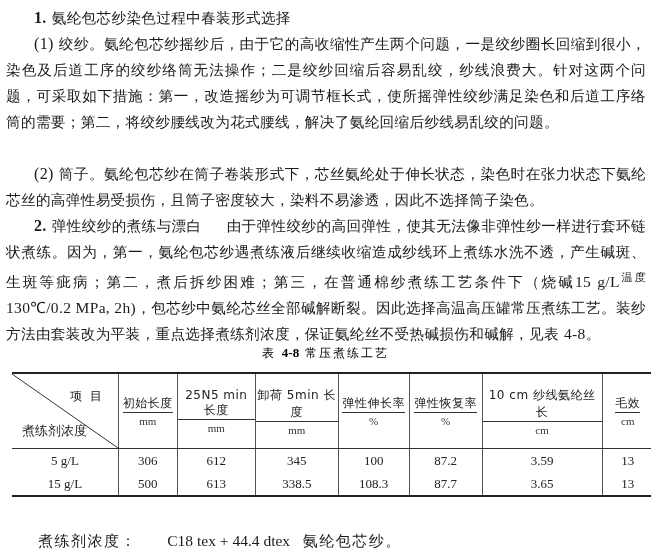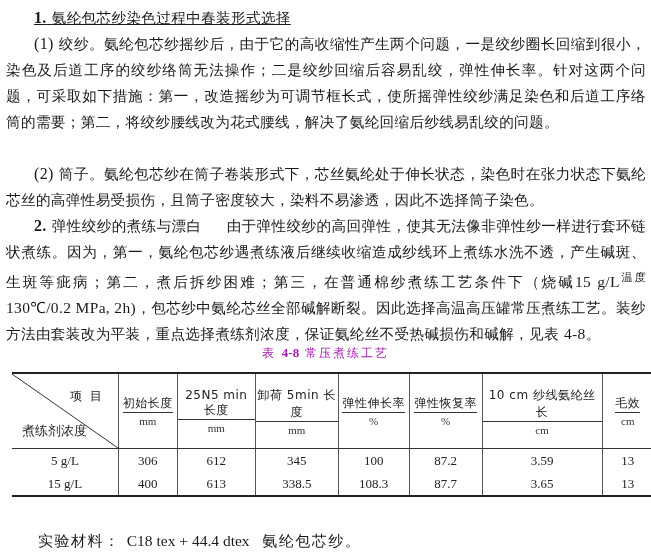--- a/index.html
+++ b/index.html
@@ -5,53 +5,53 @@
   html, body { margin:0; padding:0; background:#ffffff; }
   body { width:651px; height:560px; position:relative; overflow:hidden;
          font-family:"DejaVu Serif","Liberation Serif",serif; color:#1a1a1a; }
   .para { position:absolute; left:6px; width:640px; font-size:14.6px; line-height:26px;
           letter-spacing:0.35px; text-align:justify; }
   .indent { text-indent:28px; }
   .num { font-weight:bold; font-family:"Liberation Serif",serif; font-size:16px; }
   .paren { font-family:"Liberation Serif",serif; font-size:16px; }
   .latin { font-family:"Liberation Serif",serif; font-size:15.5px; }
   .caption { position:absolute; top:345px; left:0; width:651px; text-align:center;
-             font-size:12px; color:#a21caf; letter-spacing:2px; }
+             font-size:12px; color:#000000; letter-spacing:2px; }
   .caption b { font-family:"Liberation Serif",serif; font-size:13px; letter-spacing:0; }
   table { position:absolute; left:12px; top:372px; width:641px; border-collapse:collapse;
           font-family:"Liberation Serif",serif; font-size:12px; color:#222; }
   table { border-top:2px solid #222; border-bottom:2px solid #222; }
   th, td { border-left:1px solid #555; padding:0; text-align:center; font-weight:normal; }
   th:first-child, td:first-child { border-left:none; }
   thead tr { height:74px; }
   thead th { border-bottom:1.5px solid #333; vertical-align:middle; }
   .hd-label { display:inline-block; border-bottom:1px solid #333; font-size:12px;
               font-family:"DejaVu Sans",sans-serif; letter-spacing:0.5px; }
   .hd-unit { display:block; font-size:11px; margin-top:2px; color:#333; }
   .diag { position:relative; width:106px; height:74px; padding:0; }
   .diag svg { position:absolute; left:0; top:0; }
   .diag .top-r { position:absolute; right:8px; top:14px; font-size:12px;
                  font-family:"DejaVu Sans",sans-serif; letter-spacing:8px; }
   .diag .bot-l { position:absolute; left:10px; bottom:8px; font-size:13px;
                  font-family:"DejaVu Sans",sans-serif; }
   tbody td { height:23px; font-size:13px; }
   .footer { position:absolute; left:38px; top:532px; font-size:15px; letter-spacing:1.5px; }
-  .footer .latin { letter-spacing:0; }
+  .footer .latin { letter-spacing:0;margin-left:24px; }
 </style>
 </head>
 <body>
 
-<div class="para indent" style="top:5px;text-decoration:underline;">
+<div class="para indent" style="top:5px;">
   <span class="num">1.</span>
   <span>氨纶包芯纱染色过程中春装形式选择</span>
 </div>
 
 <div class="para indent" style="top:31px;">
   <span class="paren">(1)</span>
-  <span>绞纱。氨纶包芯纱摇纱后，由于它的高收缩性产生两个问题，一是绞纱圈长回缩到很小，染色及后道工序的绞纱络筒无法操作；二是绞纱回缩后容易乱绞，弹性伸长率。针对这两个问题，可采取如下措施：第一，改造摇纱为可调节框长式，使所摇弹性绞纱满足染色和后道工序络筒的需要；第二，将绞纱腰线改为花式腰线，解决了氨纶回缩后纱线易乱绞的问题。</span>
+  <span>绞纱。氨纶包芯纱摇纱后，由于它的高收缩性产生两个问题，一是绞纱圈长回缩到很小，染色及后道工序的绞纱络筒无法操作；二是绞纱回缩后容易乱绞，纱线浪费大。针对这两个问题，可采取如下措施：第一，改造摇纱为可调节框长式，使所摇弹性绞纱满足染色和后道工序络筒的需要；第二，将绞纱腰线改为花式腰线，解决了氨纶回缩后纱线易乱绞的问题。</span>
 </div>
 
 <div class="para indent" style="top:161px;">
   <span class="paren">(2)</span>
   <span>筒子。氨纶包芯纱在筒子卷装形式下，芯丝氨纶处于伸长状态，染色时在张力状态下氨纶芯丝的高弹性易受损伤，且筒子密度较大，染料不易渗透，因此不选择筒子染色。</span>
 </div>
 
 <div class="para indent" style="top:213px;">
   <span class="num">2.</span>
   <span>弹性绞纱的煮练与漂白</span>&nbsp;&nbsp;&nbsp;&nbsp;&nbsp;<span>由于弹性绞纱的高回弹性，使其无法像非弹性纱一样进行套环链状煮练。因为，第一，氨纶包芯纱遇煮练液后继续收缩造成纱线环上煮练水洗不透，产生碱斑、生斑等疵病；第二，煮后拆纱困难；第三，在普通棉纱煮练工艺条件下（烧碱</span><span class="latin">15 g/L</span><sup style="font-size:11px;">温度</sup>
@@ -100,28 +100,28 @@
       <td>306</td>
       <td>612</td>
       <td>345</td>
       <td>100</td>
       <td>87.2</td>
       <td>3.59</td>
       <td>13</td>
     </tr>
     <tr>
       <td>15 g/L</td>
-      <td>400</td>
+      <td>500</td>
       <td>613</td>
       <td>338.5</td>
       <td>108.3</td>
       <td>87.7</td>
       <td>3.65</td>
       <td>13</td>
     </tr>
   </tbody>
 </table>
 
 <div class="footer">
-  <span>实验材料：</span>
+  <span>煮练剂浓度：</span>
   <span class="latin">C18 tex + 44.4 dtex</span>
   &nbsp;<span>氨纶包芯纱。</span>
 </div>
 
 </body></html>

